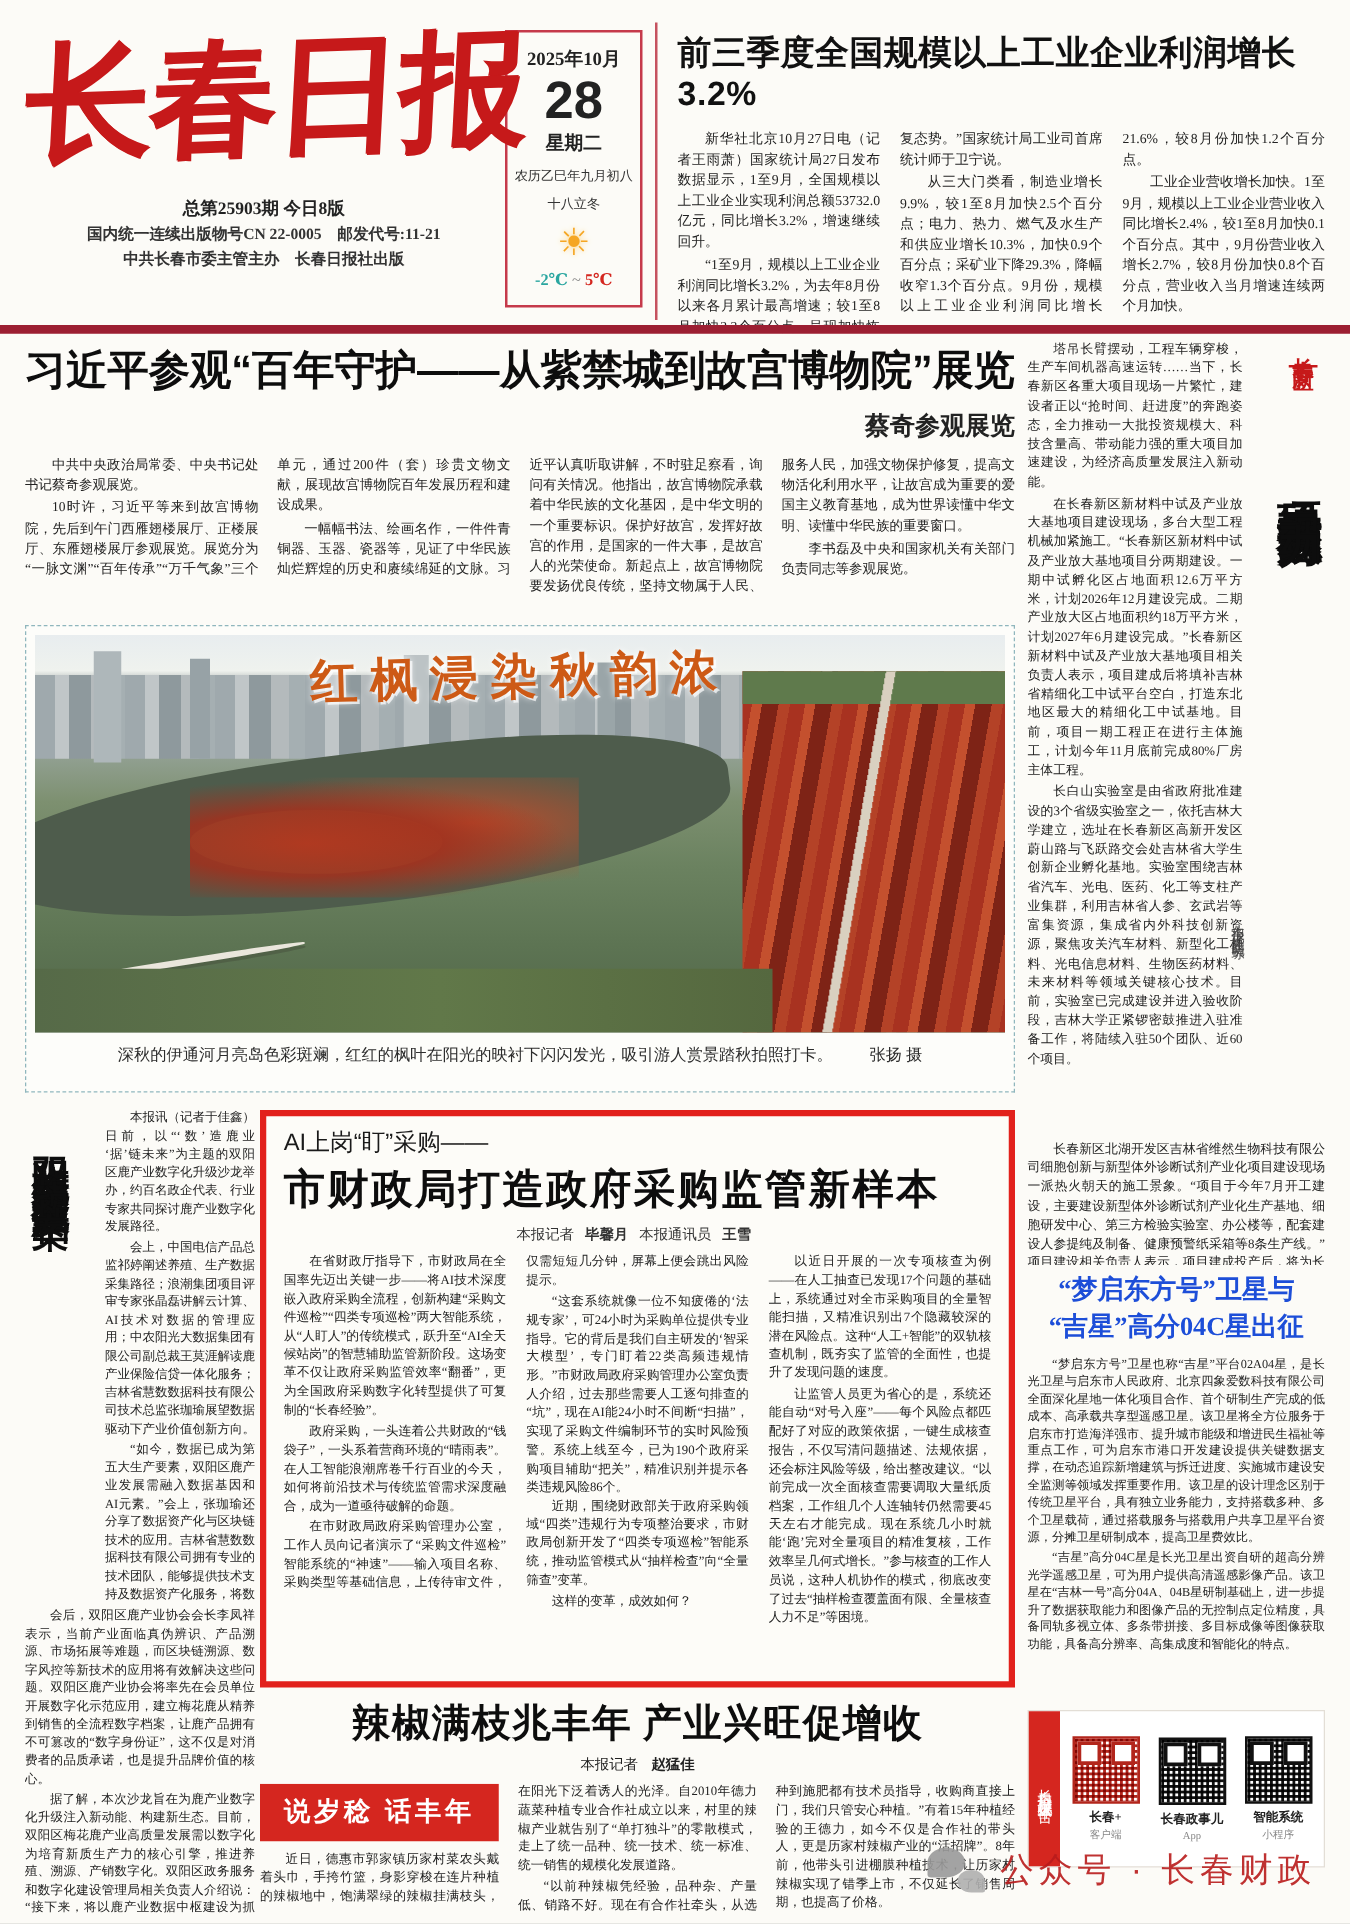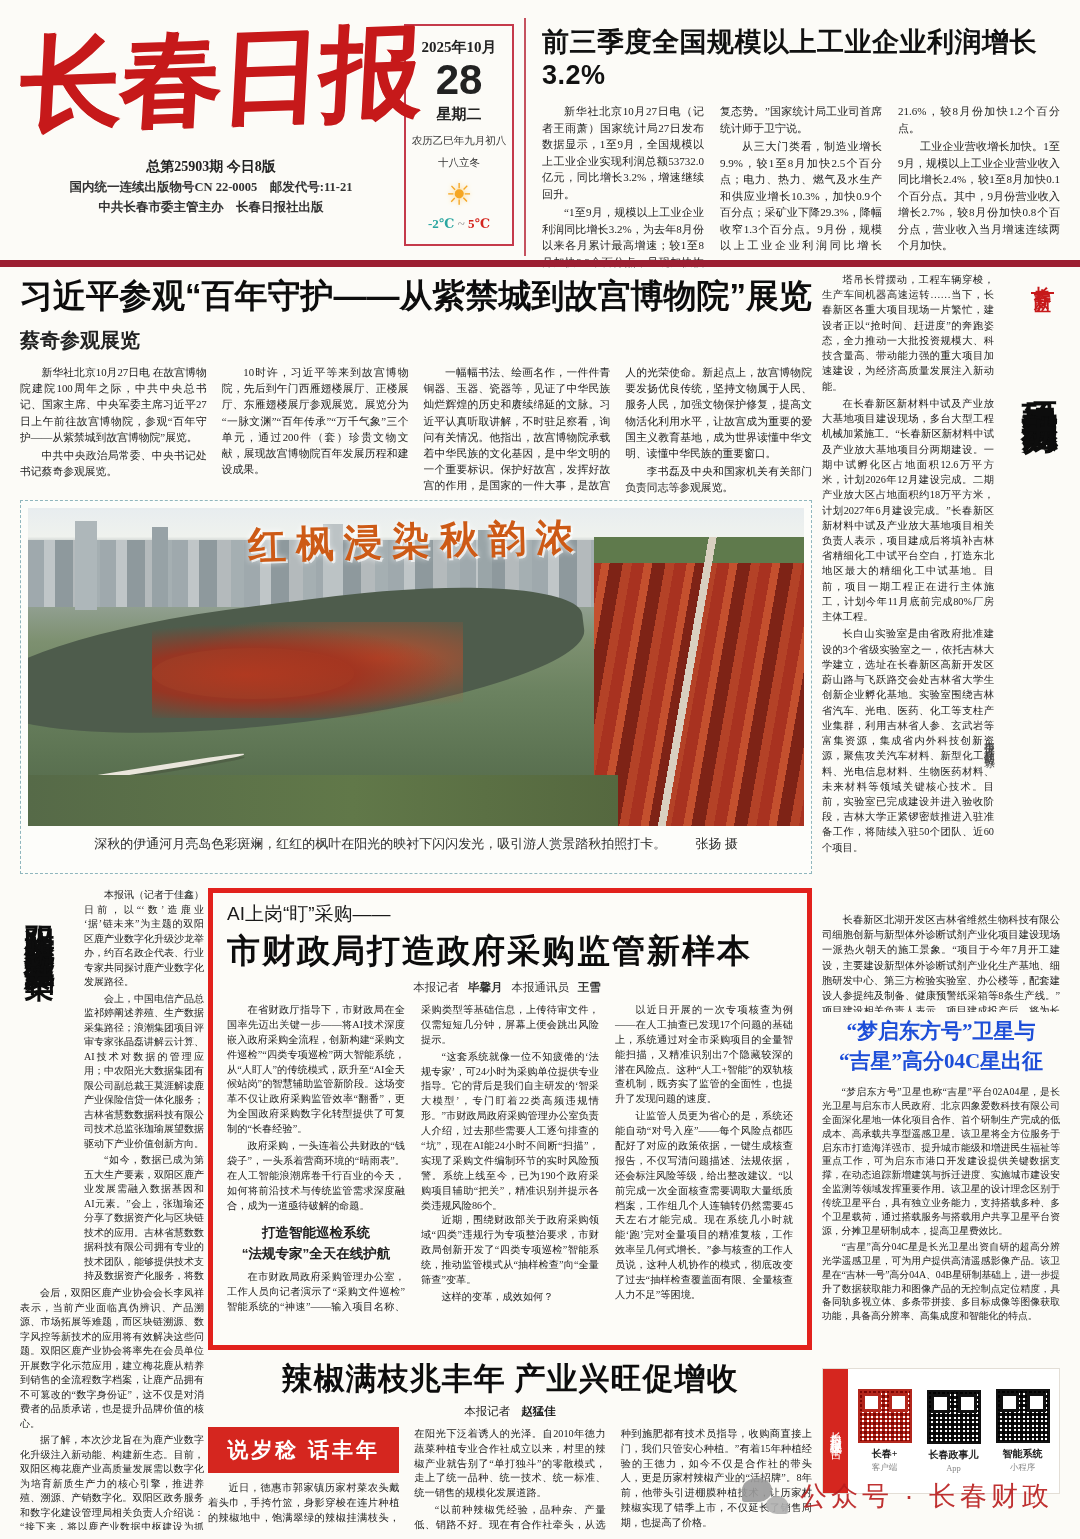--- a/index.html
+++ b/index.html
@@ -25,21 +25,21 @@
   .db-temp .sep { color:#888; font-weight:normal; }
   .top-article { flex:1; border-left:2px solid #c5525f; padding-left:16px; padding-top:6px; }
   .top-headline { font-family:"Liberation Sans",sans-serif; font-size:27px; font-weight:900; letter-spacing:0.5px; color:#111; }
   .top-body { margin-top:12px; column-count:3; column-gap:16px; font-size:11px; line-height:1.5; color:#222; height:172px; overflow:hidden; }
   .para { text-indent:2em; text-align:justify; margin-bottom:2px; }
   .rule { position:absolute; left:0; right:0; top:260px; height:7px; background:#9c1f32; }
 
   
   .main-left { position:absolute; left:20px; top:274px; width:792px; }
   .main-headline { font-family:"Liberation Sans",sans-serif; font-size:33px; font-weight:900; text-align:center; color:#0d0d0d; letter-spacing:0; white-space:nowrap; }
-  .main-sub { text-align:left; font-family:"Liberation Sans",sans-serif; font-size:20px; font-weight:bold; margin-top:8px; }
+  .main-sub { text-align:right; font-family:"Liberation Sans",sans-serif; font-size:20px; font-weight:bold; margin-top:8px; }
   .main-body { margin-top:10px; column-count:4; column-gap:15px; font-size:10.8px; line-height:1.5; height:148px; overflow:hidden; }
 
   
   .sidebar { position:absolute; left:822px; top:272px; width:238px; height:636px; }
   .sb-label { position:absolute; right:6px; top:0; writing-mode:vertical-rl; font-family:"Liberation Sans",sans-serif; font-size:17px; font-weight:bold; color:#c6191a; letter-spacing:4px; border-bottom:2px solid #c6191a; padding-bottom:4px; }
   .sb-headline { position:absolute; right:0; top:102px; height:534px; writing-mode:vertical-rl; font-family:"Liberation Sans",sans-serif; font-size:36px; font-weight:900; color:#0d0d0d; line-height:1.1; letter-spacing:1px; }
   .sb-byline { position:absolute; right:64px; top:460px; writing-mode:vertical-rl; font-size:10.5px; color:#444; letter-spacing:2px; }
   .sb-body { width:172px; font-size:10.3px; line-height:1.48; height:636px; overflow:hidden; }
   .sb-wide { position:absolute; left:822px; top:912px; width:238px; height:100px; overflow:hidden; font-size:10.3px; line-height:1.48; }
 
@@ -161,21 +161,20 @@
         </div>
     </div>
   </div>
 
   <div class="rule"></div>
 
   <div class="main-left">
     <div class="main-headline">习近平参观“百年守护——从紫禁城到故宫博物院”展览</div>
     <div class="main-sub">蔡奇参观展览</div>
     <div class="main-body">
-        <p class="para">新华社北京10月27日电 在故宫博物院建院100周年之际，中共中央总书记、国家主席、中央军委主席习近平27日上午前往故宫博物院，参观“百年守护——从紫禁城到故宫博物院”展览。</p>
         <p class="para">中共中央政治局常委、中央书记处书记蔡奇参观展览。</p>
         <p class="para">10时许，习近平等来到故宫博物院，先后到午门西雁翅楼展厅、正楼展厅、东雁翅楼展厅参观展览。展览分为“一脉文渊”“百年传承”“万千气象”三个单元，通过200件（套）珍贵文物文献，展现故宫博物院百年发展历程和建设成果。</p>
         <p class="para">一幅幅书法、绘画名作，一件件青铜器、玉器、瓷器等，见证了中华民族灿烂辉煌的历史和赓续绵延的文脉。习近平认真听取讲解，不时驻足察看，询问有关情况。他指出，故宫博物院承载着中华民族的文化基因，是中华文明的一个重要标识。保护好故宫，发挥好故宫的作用，是国家的一件大事，是故宫人的光荣使命。新起点上，故宫博物院要发扬优良传统，坚持文物属于人民、服务人民，加强文物保护修复，提高文物活化利用水平，让故宫成为重要的爱国主义教育基地，成为世界读懂中华文明、读懂中华民族的重要窗口。</p>
         <p class="para">李书磊及中央和国家机关有关部门负责同志等参观展览。</p>
       </div>
   </div>
 
   <div class="sidebar">
     <div class="sb-label">长春新区</div>
     <div class="sb-headline">项目建设为高质量发展注入强劲动力</div>
@@ -233,24 +232,20 @@
       <b>毕馨月</b>
       <span>本报通讯员</span>
       <b>王雪</b>
     </div>
     <div class="rb-cols">
       <div>
           <p class="para">在省财政厅指导下，市财政局在全国率先迈出关键一步——将AI技术深度嵌入政府采购全流程，创新构建“采购文件巡检”“四类专项巡检”两大智能系统，从“人盯人”的传统模式，跃升至“AI全天候站岗”的智慧辅助监管新阶段。这场变革不仅让政府采购监管效率“翻番”，更为全国政府采购数字化转型提供了可复制的“长春经验”。</p>
           <p class="para">政府采购，一头连着公共财政的“钱袋子”，一头系着营商环境的“晴雨表”。在人工智能浪潮席卷千行百业的今天，如何将前沿技术与传统监管需求深度融合，成为一道亟待破解的命题。</p>
         </div>
       <div>
-        <div class="rb-subhead">
-          <div>打造智能巡检系统</div>
-          <div>“法规专家”全天在线护航</div>
-        </div>
         <div>
             <p class="para">在市财政局政府采购管理办公室，工作人员向记者演示了“采购文件巡检”智能系统的“神速”——输入项目名称、采购类型等基础信息，上传待审文件，仅需短短几分钟，屏幕上便会跳出风险提示。</p>
             <p class="para">“这套系统就像一位不知疲倦的‘法规专家’，可24小时为采购单位提供专业指导。它的背后是我们自主研发的‘智采大模型’，专门盯着22类高频违规情形。”市财政局政府采购管理办公室负责人介绍，过去那些需要人工逐句排查的“坑”，现在AI能24小时不间断“扫描”，实现了采购文件编制环节的实时风险预警。系统上线至今，已为190个政府采购项目辅助“把关”，精准识别并提示各类违规风险86个。</p>
           </div>
       </div>
       <div>
         <div>
             <p class="para">近期，围绕财政部关于政府采购领域“四类”违规行为专项整治要求，市财政局创新开发了“四类专项巡检”智能系统，推动监管模式从“抽样检查”向“全量筛查”变革。</p>
             <p class="para">这样的变革，成效如何？</p>
             <p class="para">以近日开展的一次专项核查为例——在人工抽查已发现17个问题的基础上，系统通过对全市采购项目的全量智能扫描，又精准识别出7个隐藏较深的潜在风险点。这种“人工+智能”的双轨核查机制，既夯实了监管的全面性，也提升了发现问题的速度。</p>

